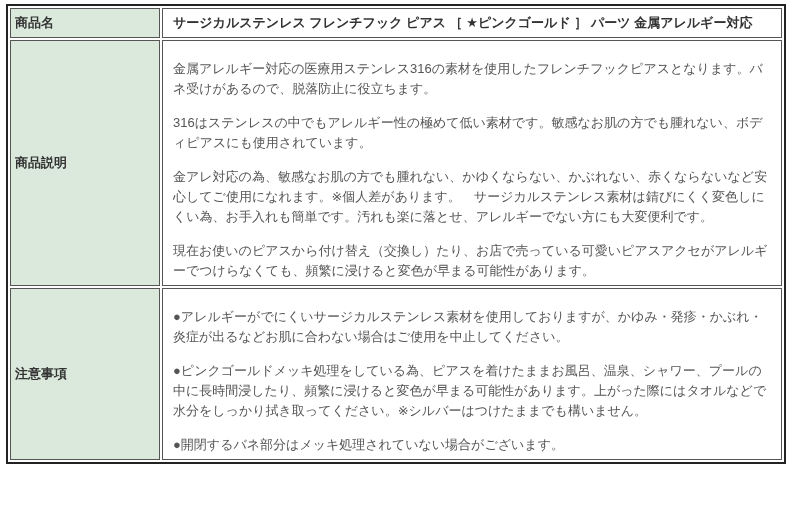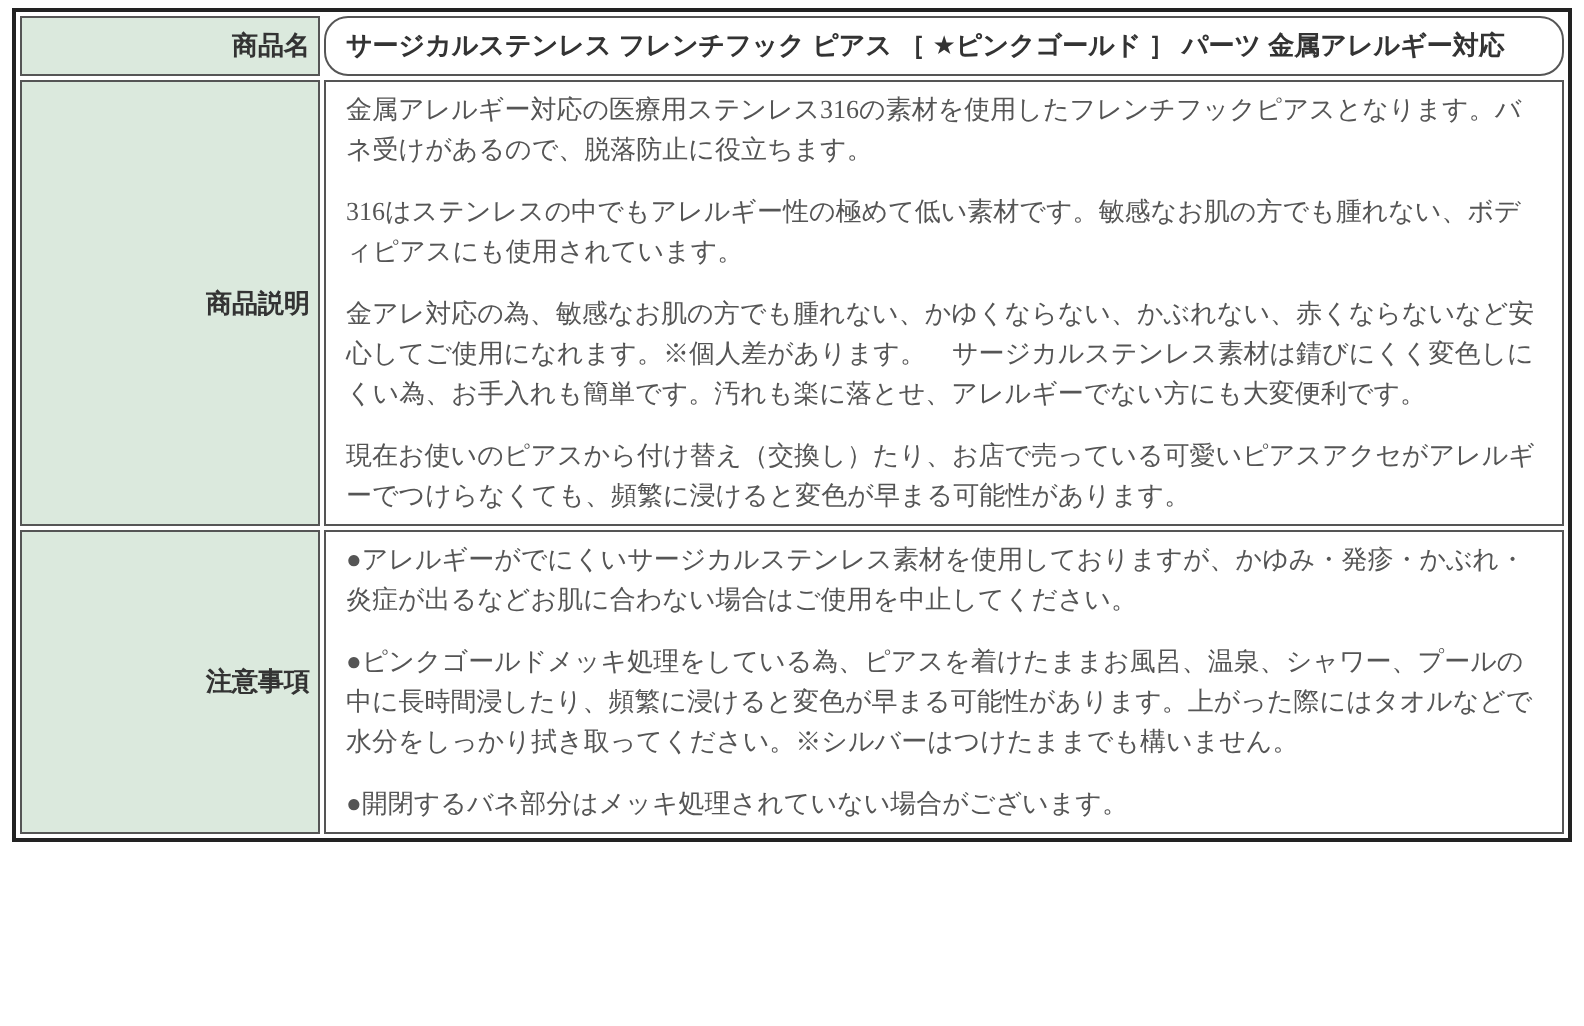--- a/index.html
+++ b/index.html
@@ -36,40 +36,38 @@
   .spec-table td{
     border:1px solid var(--border-cell);
     font-size:13px;
     line-height:20px;
   }
   .spec-table th.label-cell{
     width:140px;
     background:var(--label-bg);
     color:var(--text-label);
     font-weight:bold;
-    text-align:right;
+    text-align:left;
     vertical-align:middle;
     padding:4px 4px;
     margin-left:24px;
   }
   .spec-table td.value-cell{
     color:var(--text-body);
     text-align:left;
     vertical-align:middle;
     padding:4px 10px;
     background:var(--page-bg);
   }
   .spec-table td.value-cell.title{
     color:var(--text-title);
     font-weight:bold;
-    border-radius:12px;
   }
   .spec-table td.value-cell p{
-    margin:0 0 11px 0;
-    font-family:Liberation Serif, serif;
+    margin:14px 0 11px 0;
   }
   .spec-table td.value-cell p:last-child{
     margin-bottom:0;
   }
 </style>
 </head>
 <body>
 
 <div class="page">
   <table class="spec-table">

